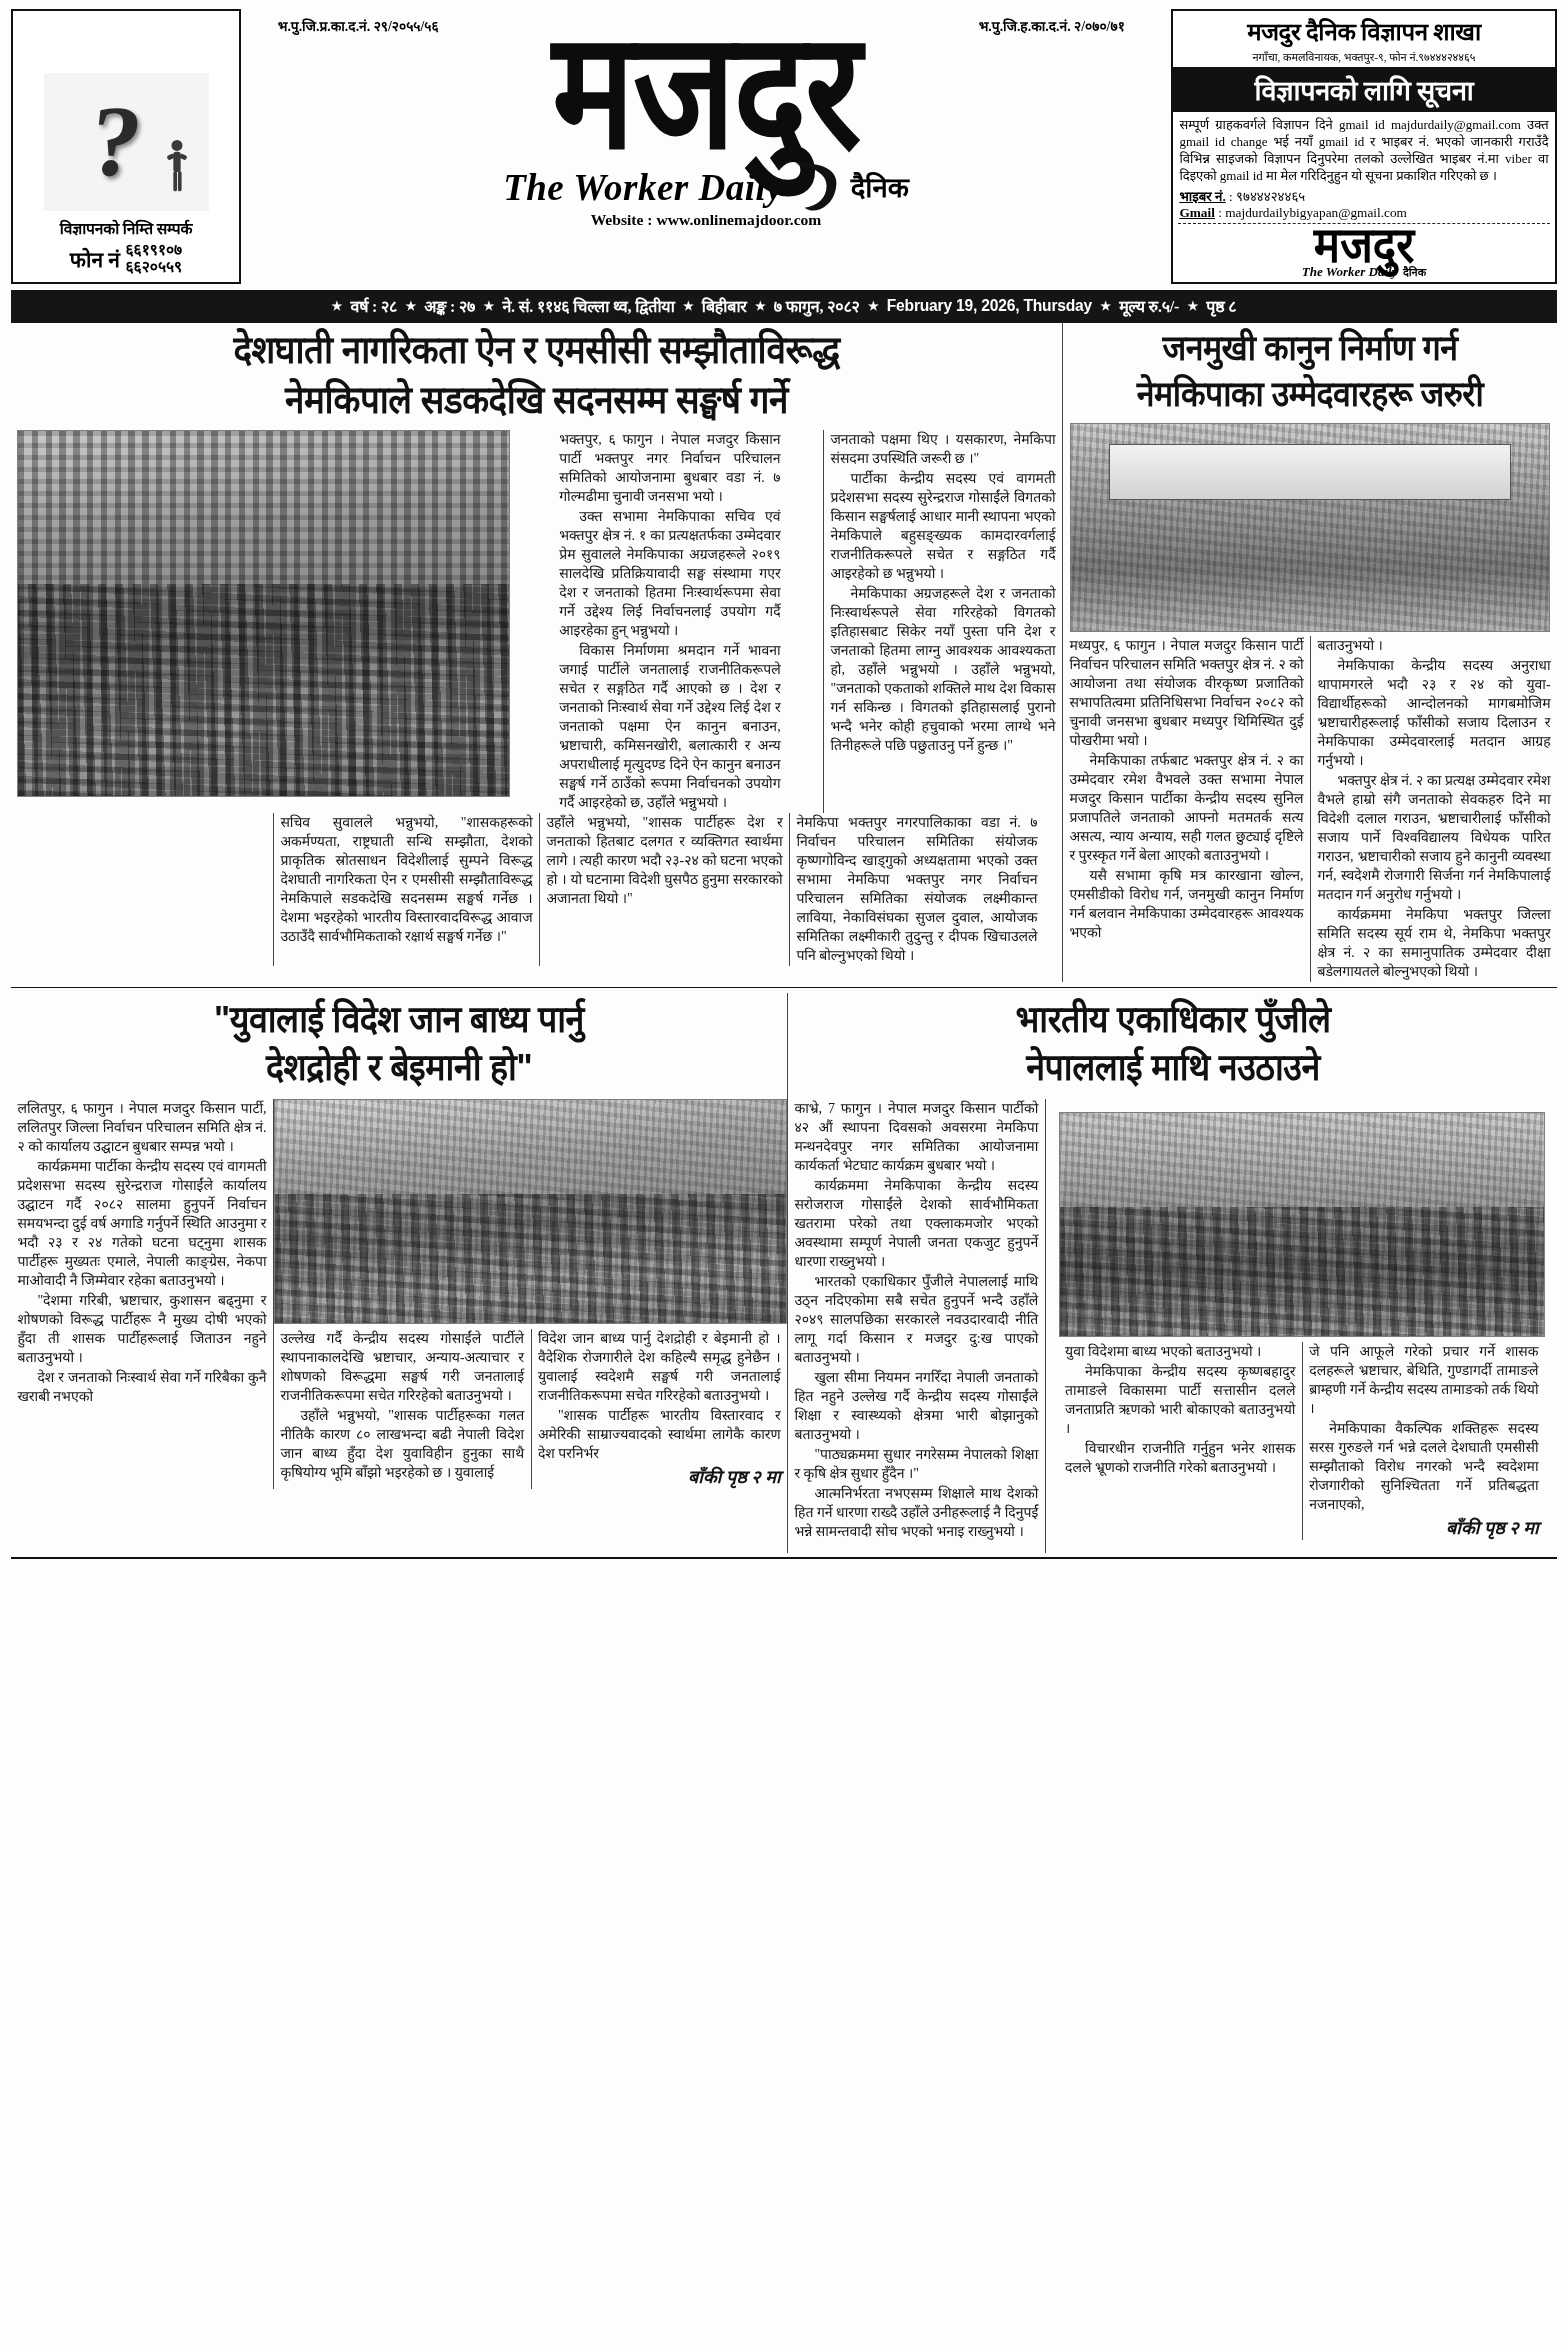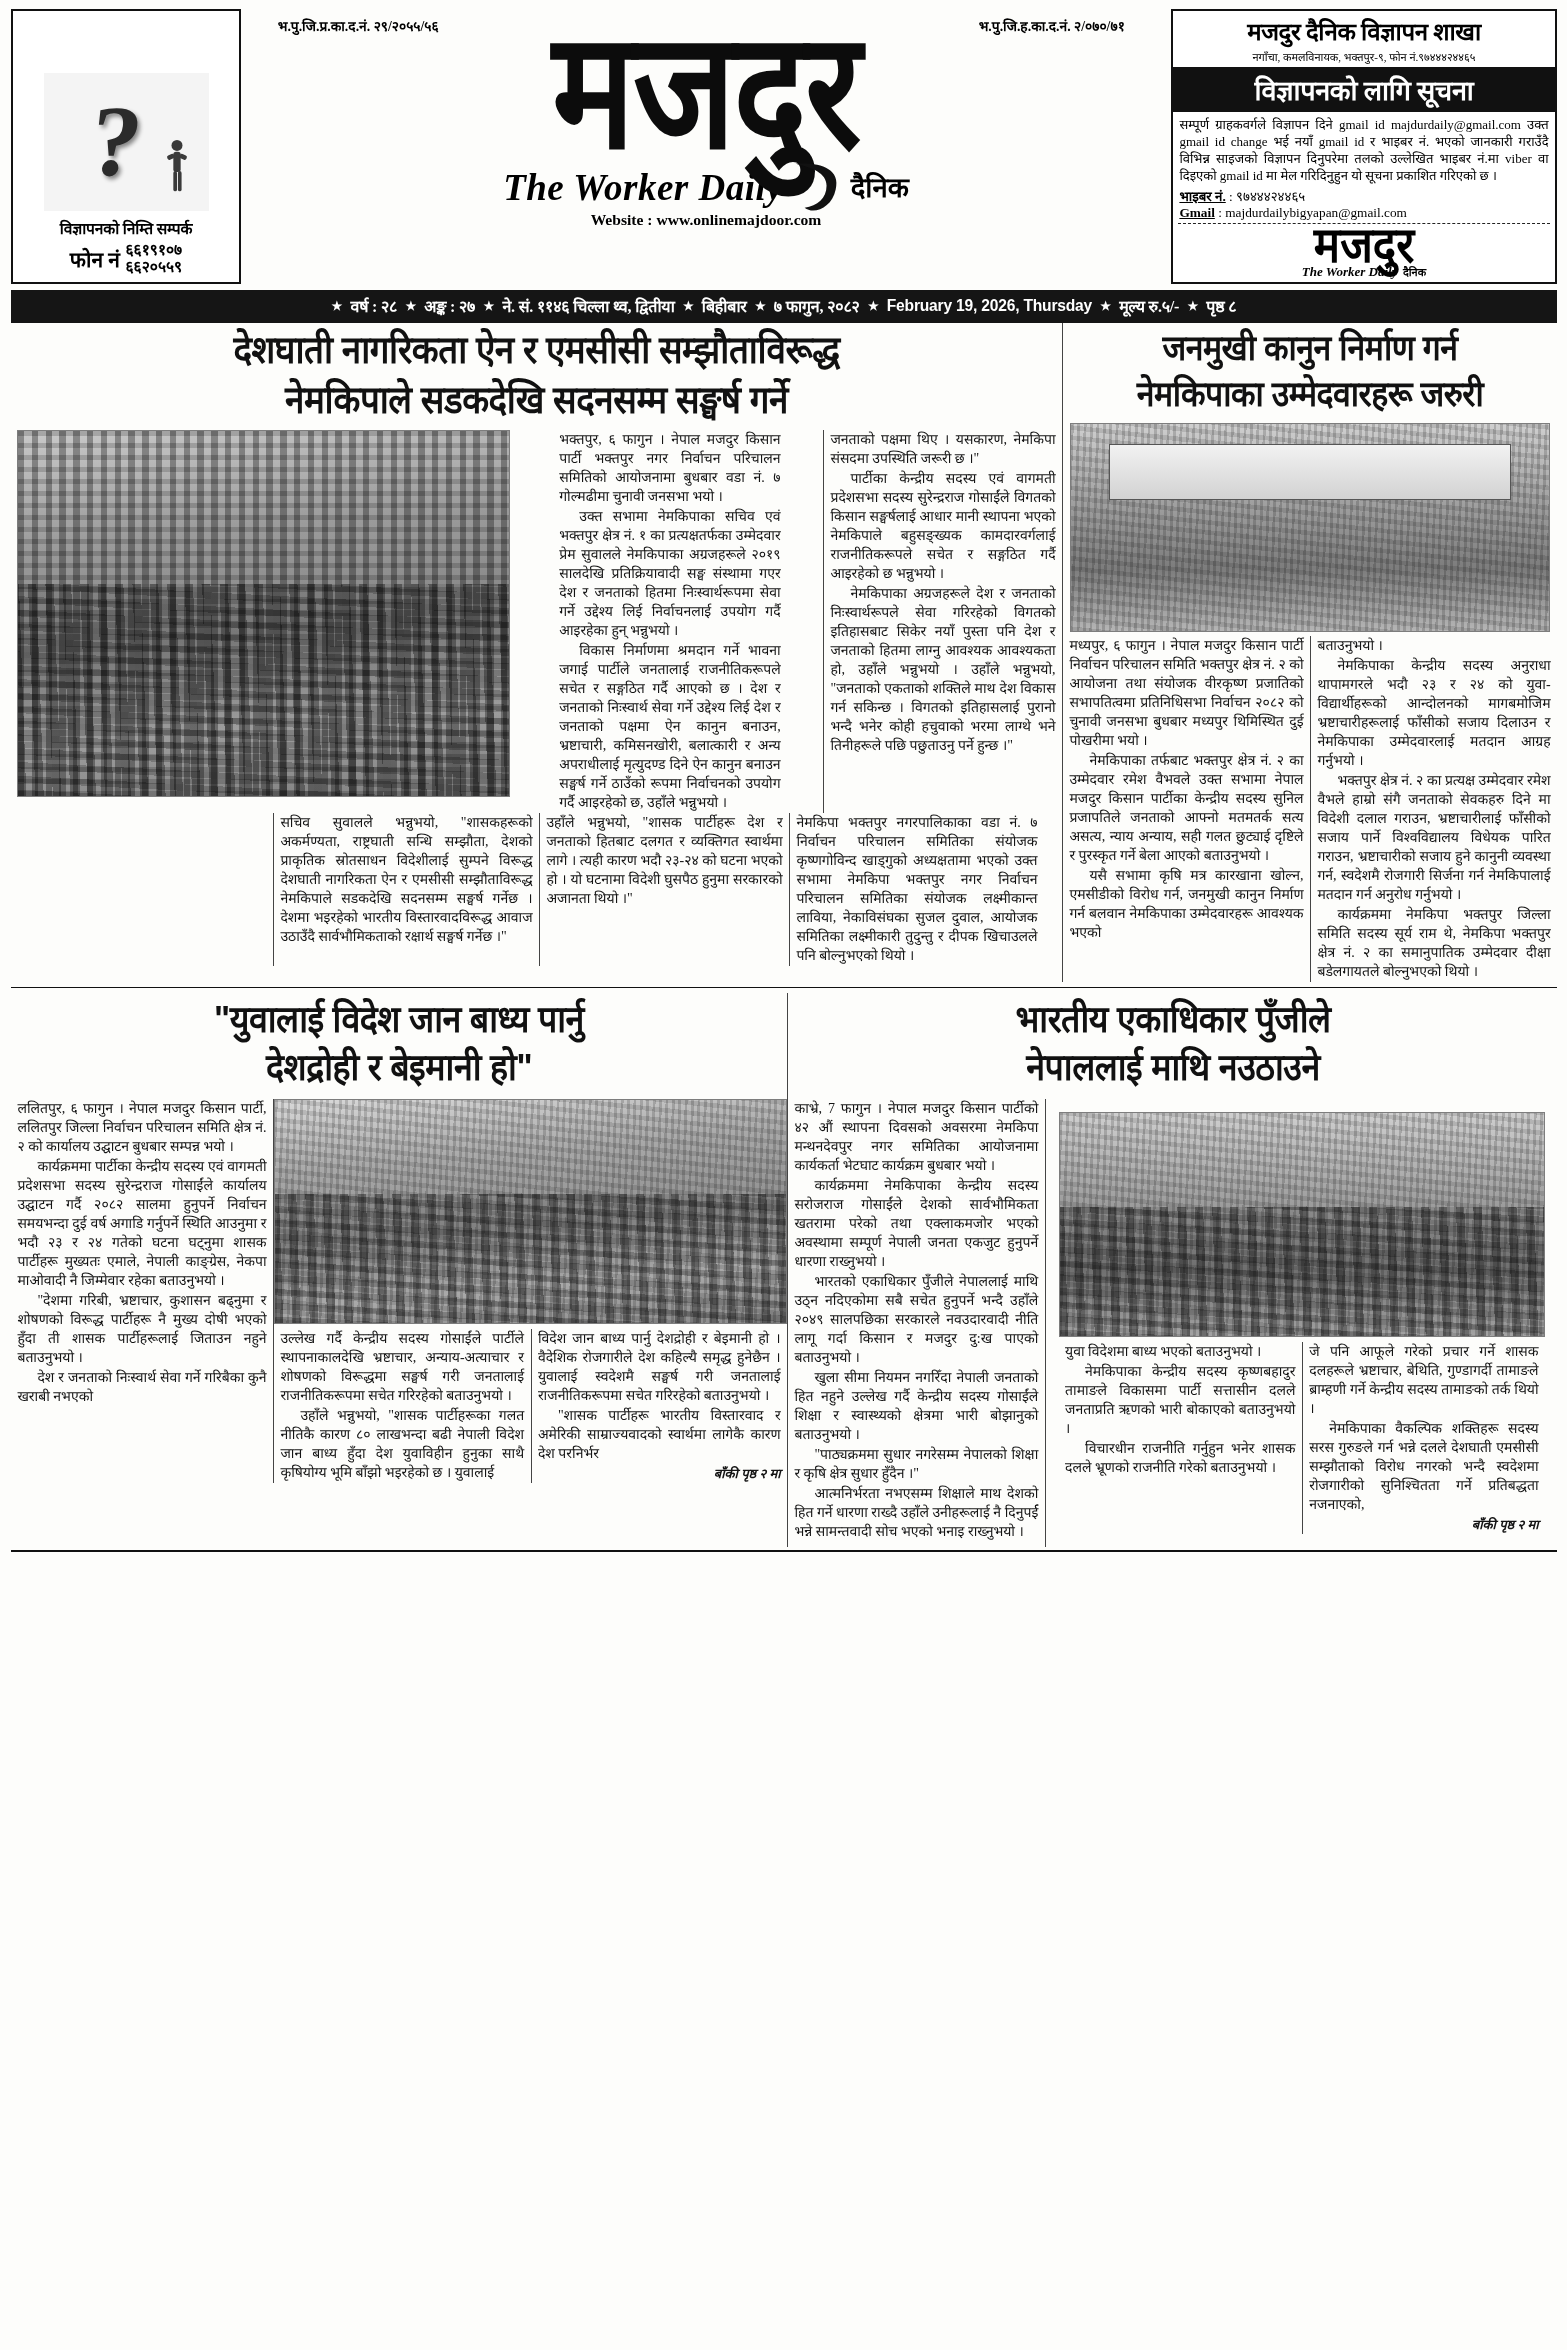--- a/index.html
+++ b/index.html
@@ -254,21 +254,21 @@
     padding: 0 6.4px;
     hyphens: auto;
   }
   .col p { margin: 0 0 0.9px; text-indent: 20px; }
   .col p.noind { text-indent: 0; }
   .vrule { border-left: 0.9px solid #444; }
 
   .contmark {
     font-weight: bold; font-style: italic;
     text-align: right;
-    font-size: 13px;
+    font-size: 18px;
     display: block;
     margin-top: 1.8px;
   }
 
   .bottom-rule { border-top: 2.8px solid #111; margin-top: 3.7px; }
 </style>
 </head>
 <body>
 
 <div class="page">

